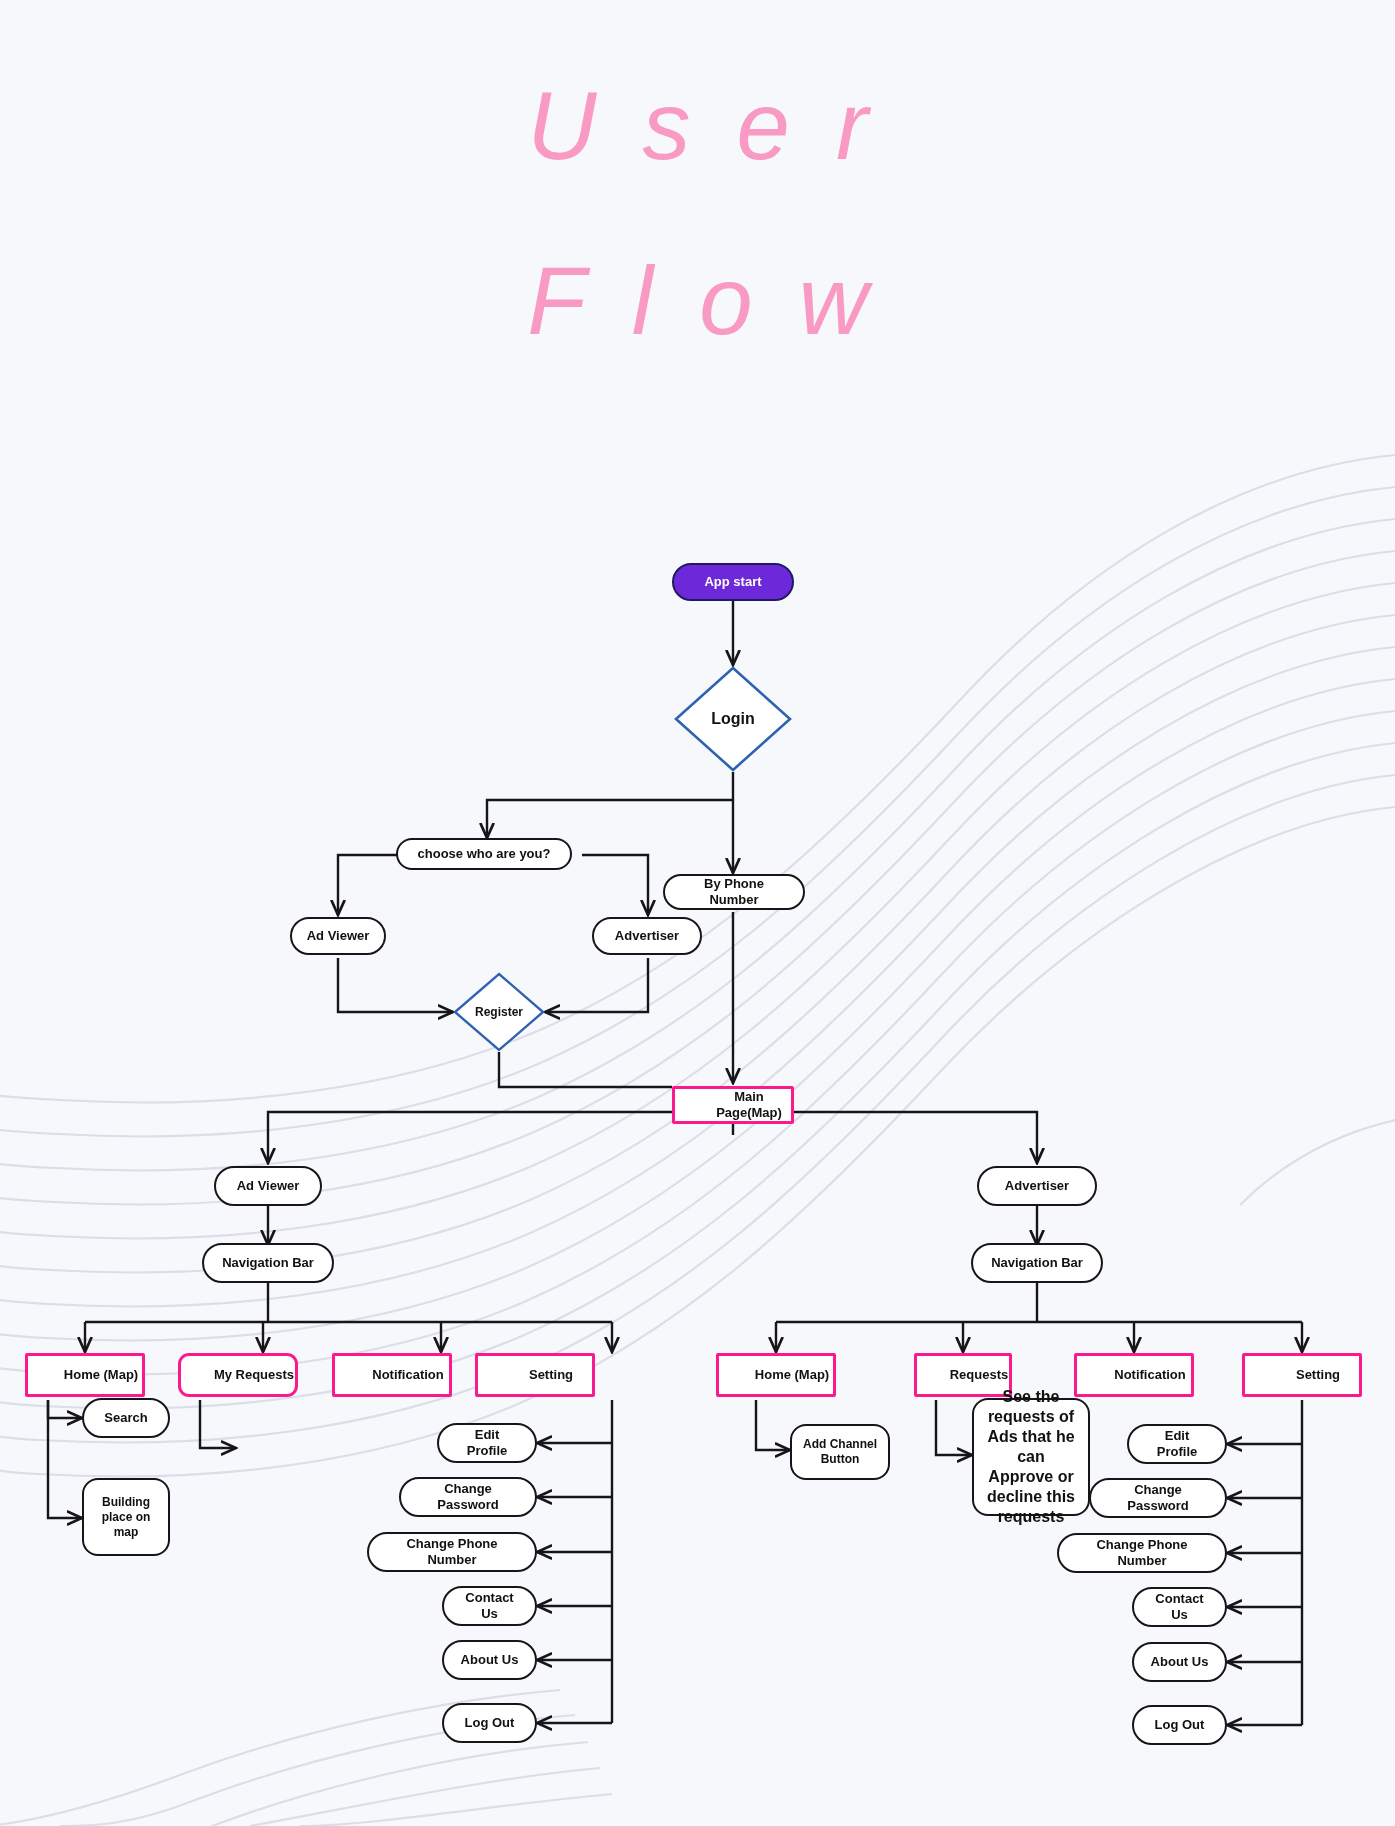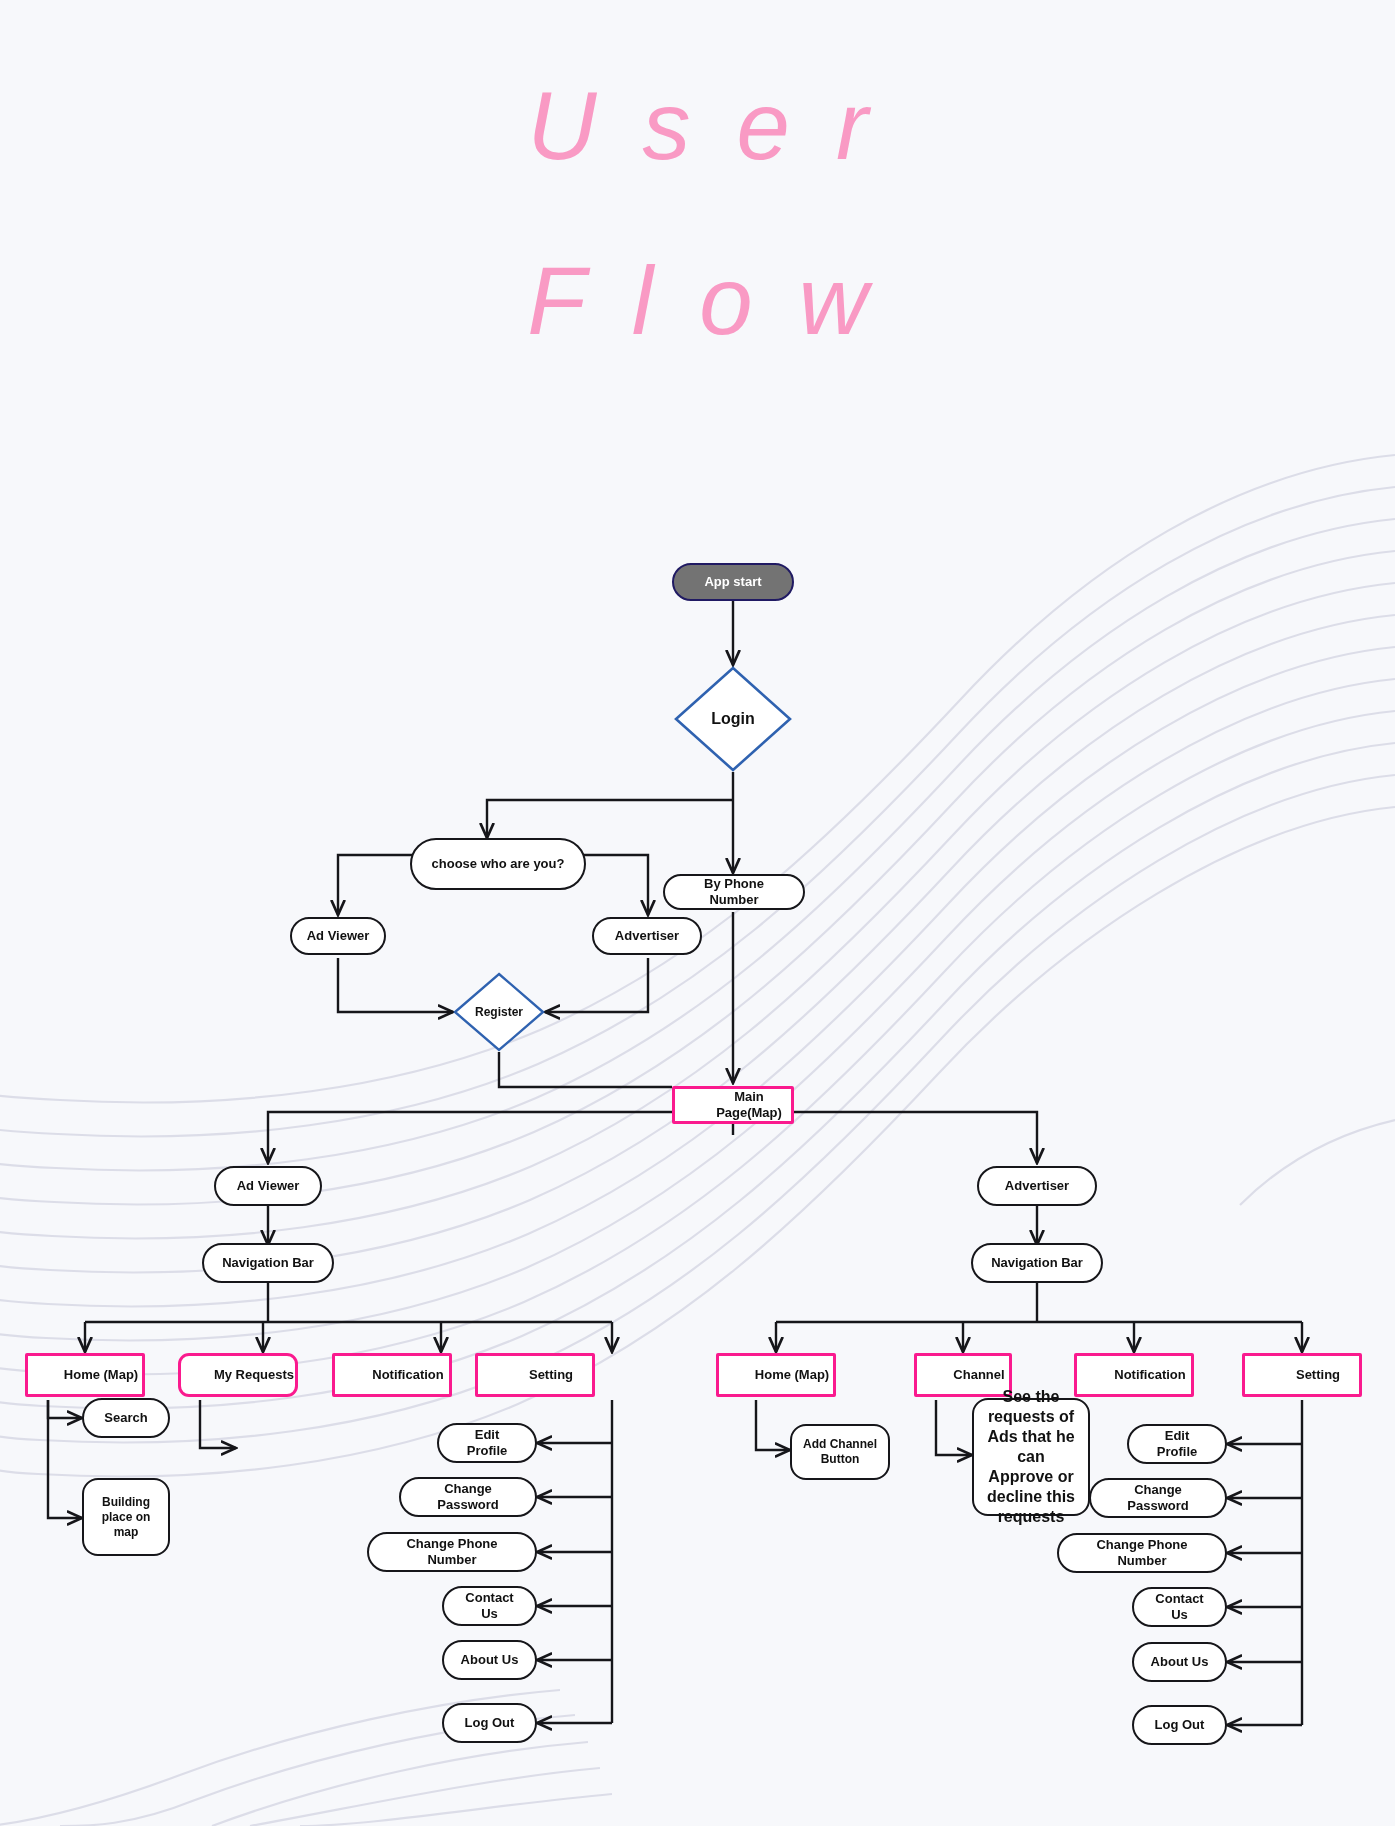--- a/index.html
+++ b/index.html
@@ -95,21 +95,21 @@
 
   
   .rrect {
     border: 2px solid #16161a;
     border-radius: 16px;
     padding: 6px 10px;
   }
 
   
   .start {
-    background: #737373;
+    background: #6d28d9;
     color: #ffffff;
     border: 2px solid #201a63;
     border-radius: 999px;
     font-size: 13px;
   }
   .pink {
     border: 3px solid #fa1a8e;
     border-radius: 2px;
     background: #ffffff;
     padding-left: 32px;
@@ -249,21 +249,21 @@
       <span>App start</span>
     </div>
 
     <div class="node diamond" style="left:673px; top:665px; width:120px; height:108px;">
       <svg class="dshape" viewBox="0 0 120 108">
         <polygon points="60,3 117,54 60,105 3,54" fill="#ffffff" stroke="#2f62b0" stroke-width="2.6"></polygon>
       </svg>
       <span class="dlabel">Login</span>
     </div>
 
-    <div class="node pill" style="left:410px; top:838px; width:176px; height:52px;">
+    <div class="node pill" style="left:396px; top:838px; width:176px; height:32px;">
       <span>choose who are you?</span>
     </div>
 
     <div class="node pill" style="left:663px; top:874px; width:142px; height:36px;">
       <span>By Phone Number</span>
     </div>
 
     <div class="node pill" style="left:290px; top:917px; width:96px; height:38px;">
       <span>Ad Viewer</span>
     </div>
@@ -336,21 +336,21 @@
     </div>
 
     <div class="node pill" style="left:971px; top:1243px; width:132px; height:40px;">
       <span>Navigation Bar</span>
     </div>
 
     <div class="node pink" style="left:716px; top:1353px; width:120px; height:44px;">
       <span>Home (Map)</span>
     </div>
     <div class="node pink" style="left:914px; top:1353px; width:98px; height:44px;">
-      <span>Channel</span>
+      <span>Requests</span>
     </div>
     <div class="node pink" style="left:1074px; top:1353px; width:120px; height:44px;">
       <span>Notification</span>
     </div>
     <div class="node pink" style="left:1242px; top:1353px; width:120px; height:44px;">
       <span>Setting</span>
     </div>
 
     <div class="node rrect" style="left:790px; top:1424px; width:100px; height:56px; font-size:12px;">
       <span>Add Channel Button</span>

